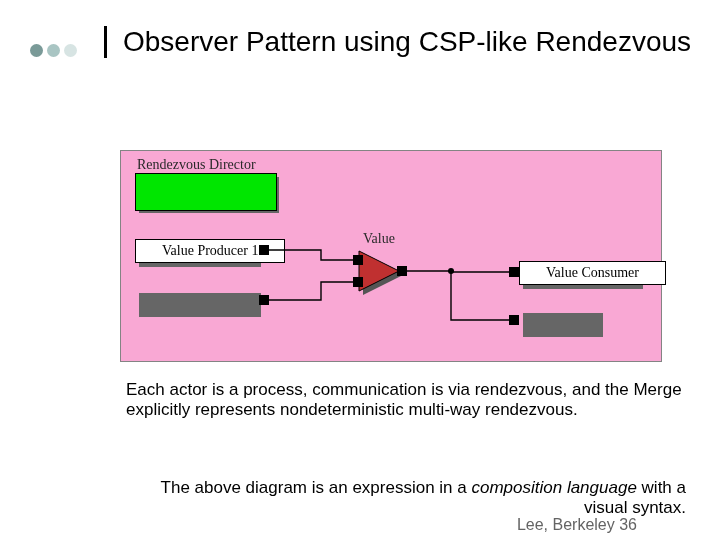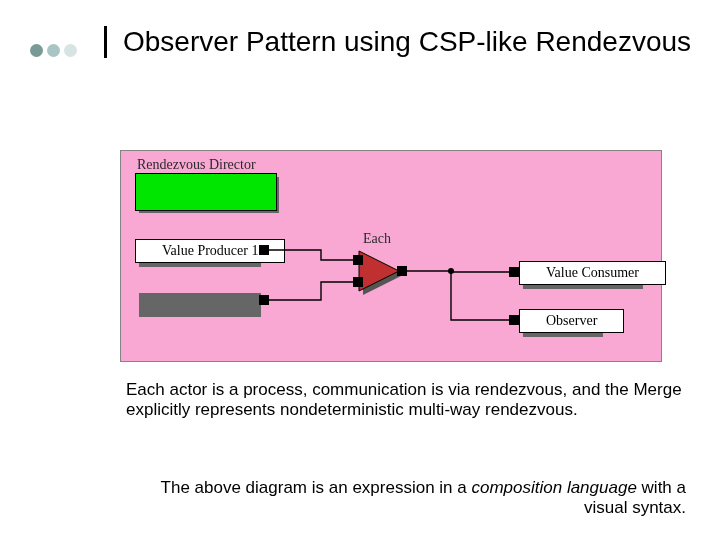--- a/index.html
+++ b/index.html
@@ -127,28 +127,27 @@
     <div class="actor-shadow" style="left:18px; top:26px; width:140px; height:36px;"></div>
     <div class="director-box" style="left:14px; top:22px; width:140px; height:36px;"></div>
 
     <div class="actor-shadow" style="left:18px; top:92px; width:122px; height:24px;"></div>
     <div class="actor-box" style="left:14px; top:88px;">Value Producer 1</div>
     <div class="port" style="left:138px; top:94px;"></div>
 
     <div class="actor-shadow" style="left:18px; top:142px; width:122px; height:24px;"></div>
     <div class="port" style="left:138px; top:144px;"></div>
 
-    <div class="dlabel" style="position:absolute; left:242px; top:80px;">Each</div>
+    <div class="dlabel" style="position:absolute; left:242px; top:80px;">Value</div>
 
     <div class="actor-shadow" style="left:402px; top:114px; width:120px; height:24px;"></div>
     <div class="actor-box" style="left:398px; top:110px;">Value Consumer</div>
     <div class="port" style="left:388px; top:116px;"></div>
 
     <div class="actor-shadow" style="left:402px; top:162px; width:80px; height:24px;"></div>
-    <div class="actor-box" style="left:398px; top:158px;">Observer</div>
     <div class="port" style="left:388px; top:164px;"></div>
 
     <svg class="wires">
 
       <polygon points="242,104 242,144 282,124" fill="#555"></polygon>
       <polygon points="238,100 238,140 278,120" stroke="#000" stroke-width="1" fill="#c03030"></polygon>
 
       <rect x="232" y="104" width="10" height="10" fill="#000"></rect>
       <rect x="232" y="126" width="10" height="10" fill="#000"></rect>
 
@@ -167,13 +166,14 @@
       <circle cx="330" cy="120" r="3" fill="#000"></circle>
     </svg>
   </div>
 
   <div class="body-text" style="top:380px;">Each actor is a process, communication is via rendezvous, and the Merge explicitly represents nondeterministic multi-way rendezvous.</div>
 
   <div class="body-text" style="top:478px;text-align:right;">
     <span>The above diagram is an expression in a </span><i>composition language</i><span> with a visual syntax.</span>
   </div>
 
+  <div class="footer">Lee, Berkeley 36</div>
 </div>
 
 </body></html>

